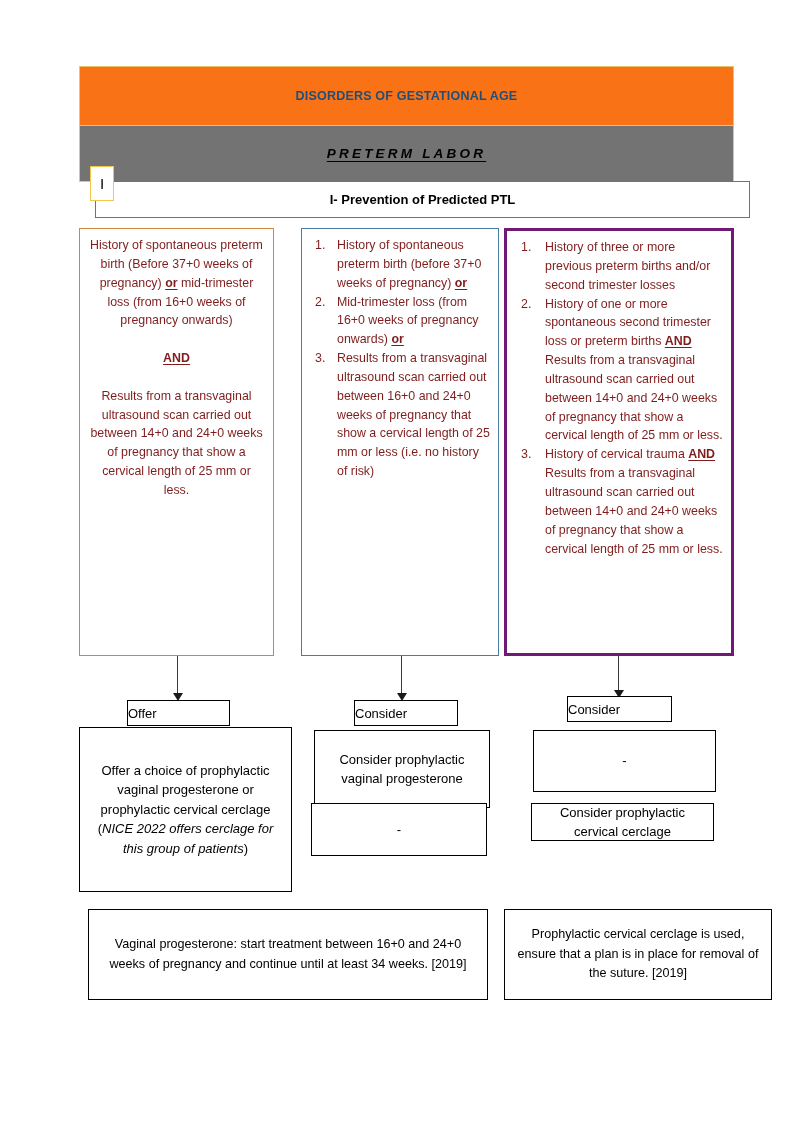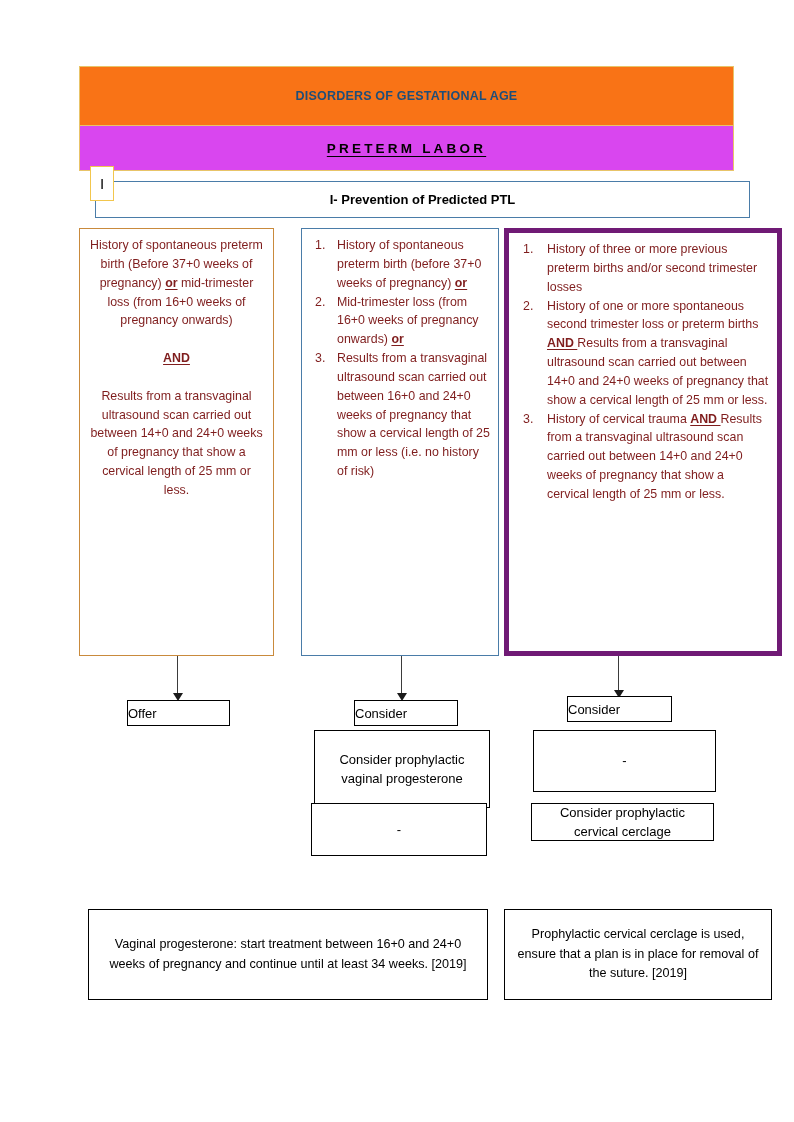--- a/index.html
+++ b/index.html
@@ -39,28 +39,29 @@
     justify-content: center;
     box-sizing: border-box;
   }
   .header-title-bar .t {
     color: #1F4E79;
     font-weight: bold;
     font-size: 12.5px;
     letter-spacing: 0.2px;
   }
   .header-sub-bar {
-    background: #d946ef;
+    background: #737373;
     border: 1px solid #E8C468;
     border-top: none;
-    height: 45px;
-    display: flex;
-    align-items: center;
-    justify-content: center;
-    box-sizing: border-box;
+    height: 56px;
+    display: flex;
+    align-items: center;
+    justify-content: center;
+    box-sizing: border-box;
+    font-style: italic;
   }
   .header-sub-bar .t {
     color: #000000;
     font-weight: bold;
     font-size: 13.5px;
     letter-spacing: 3.2px;
     text-decoration: underline;
     text-underline-offset: 3px;
   }
 
@@ -126,23 +127,23 @@
     left: 301px;
     top: 228px;
     width: 198px;
     height: 428px;
     border: 1px solid #4A7CA8;
     padding: 7px 8px 0 4px;
   }
   .crit-3 {
     left: 504px;
     top: 228px;
-    width: 278px;
+    width: 230px;
     height: 428px;
-    border: 5px solid #701a75;
+    border: 3px solid #701a75;
     padding: 7px 8px 16px 4px;
   }
   .crit p { margin: 0; }
   .crit .spacer { height: 1.52em; }
   .crit .and-center {
     font-weight: bold;
     text-decoration: underline;
     text-underline-offset: 2px;
   }
   u.b { font-weight: bold; text-decoration: underline; text-underline-offset: 2px; }
@@ -296,20 +297,25 @@
   <div class="label-box" style="left:127px; top:700px; width:103px; height:26px;">
     <span>Offer</span>
   </div>
   <div class="label-box" style="left:354px; top:700px; width:104px; height:26px;">
     <span>Consider</span>
   </div>
   <div class="label-box" style="left:567px; top:696px; width:105px; height:26px;">
     <span>Consider</span>
   </div>
 
+  <div class="action-box" style="left:79px; top:727px; width:213px; height:165px;">
+    <div class="inner">
+      <span>Offer a choice of prophylactic vaginal progesterone or prophylactic cervical cerclage </span><span>(</span><i>NICE 2022 offers cerclage for this group of patients</i><span>)</span>
+    </div>
+  </div>
 
   <div class="action-box" style="left:314px; top:730px; width:176px; height:78px;">
     <div class="inner">Consider prophylactic vaginal progesterone</div>
   </div>
   <div class="action-box" style="left:311px; top:803px; width:176px; height:53px;">
     <div class="inner">-</div>
   </div>
 
   <div class="action-box" style="left:533px; top:730px; width:183px; height:62px;">
     <div class="inner">-</div>

